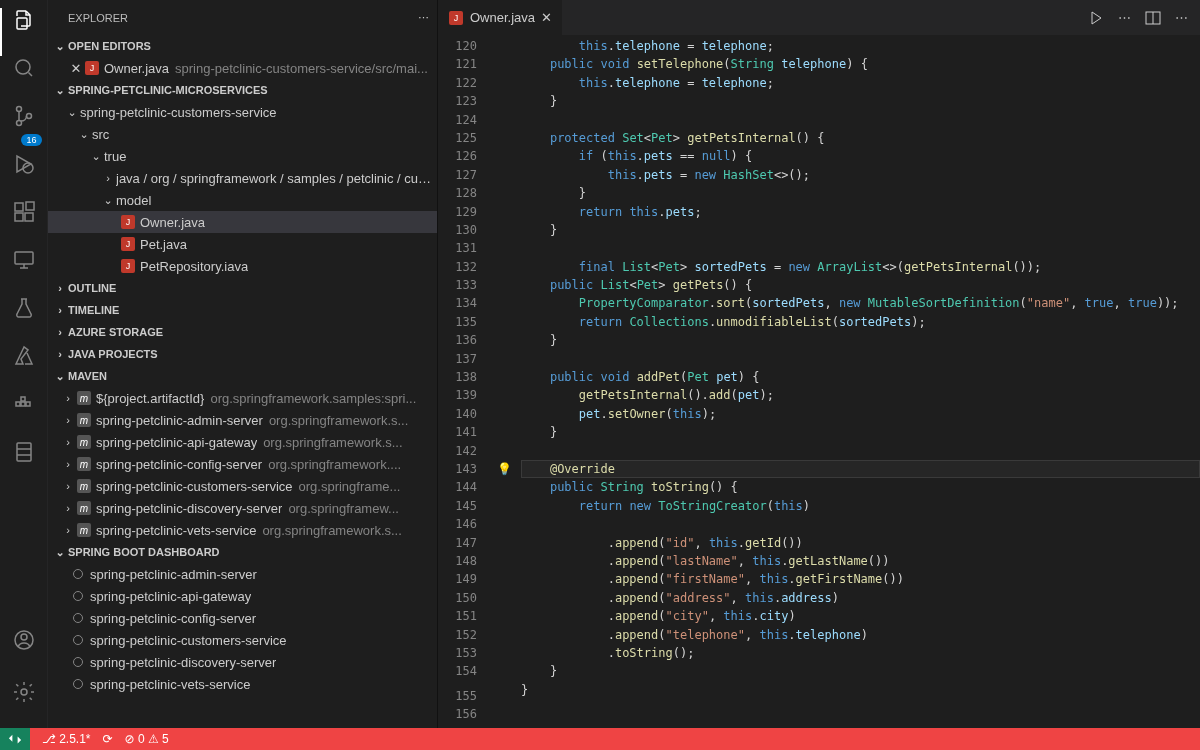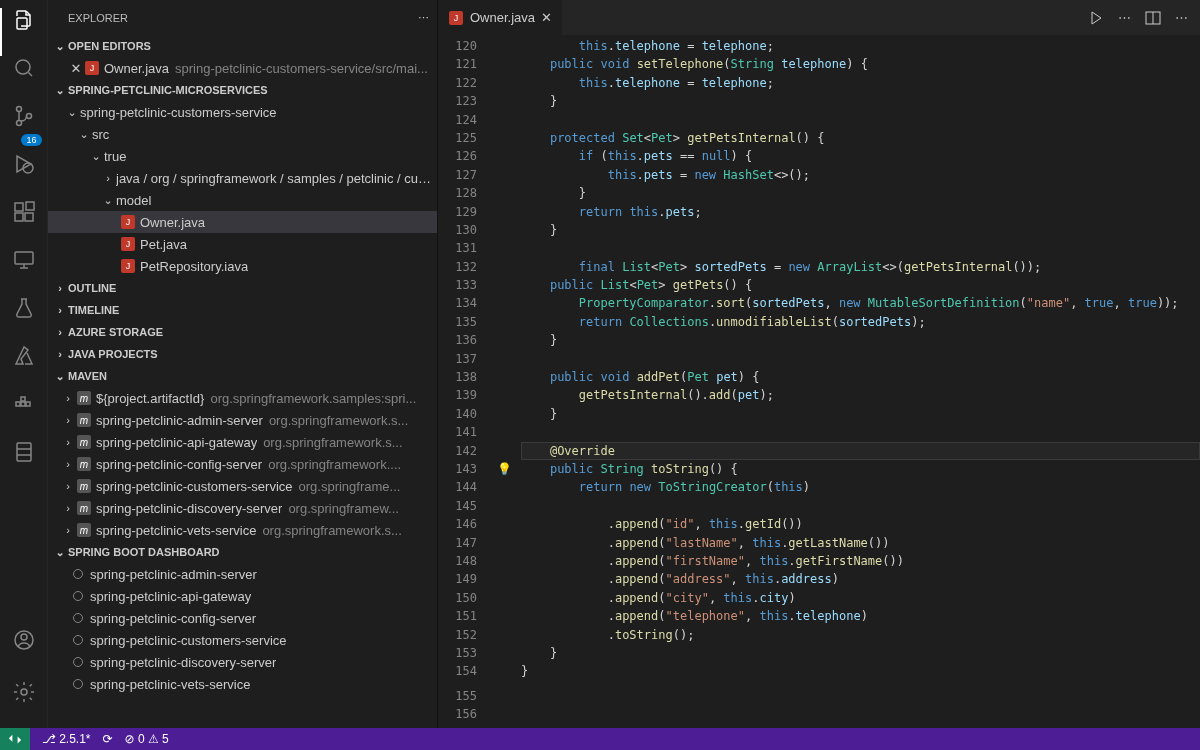--- a/index.html
+++ b/index.html
@@ -89,21 +89,21 @@
 .code-line { height: 18.4px; white-space: pre; color: #d4d4d4; }
 .code-line.current { background: rgba(255,255,255,0.04); box-shadow: inset 0 0 0 1px #3a3a3a; }
 .k-keyword { color: #569cd6; }
 .k-type { color: #4ec9b0; }
 .k-method { color: #dcdcaa; }
 .k-string { color: #ce9178; }
 .k-var { color: #9cdcfe; }
 .k-annot { color: #dcdcaa; }
 .k-const { color: #569cd6; }
 .status-bar {
-  height: 22px; background: #4c1d95; color: #ffffff; display: flex; align-items: center;
+  height: 22px; background: #ef4444; color: #ffffff; display: flex; align-items: center;
   font-size: 12px; padding: 0 8px; gap: 12px;
 }
 .status-bar .left { display: flex; gap: 12px; align-items: center; }
 .status-bar .right { margin-left: auto; display: flex; gap: 12px; align-items: center; }
 .status-bar .remote {
   background: #16825d; height: 22px; margin-left: -8px; padding: 0 8px;
   display: flex; align-items: center;
 }
 .dots-btn { color: #cccccc; cursor: pointer; }
 svg { display: block; }
@@ -429,20 +429,21 @@
           <div class="code-line">    }</div>
           <div class="code-line"></div>
           <div class="code-line">        <span class="k-keyword">final</span> <span class="k-type">List</span>&lt;<span class="k-type">Pet</span>&gt; <span class="k-var">sortedPets </span>= <span class="k-keyword">new</span> <span class="k-type">ArrayList</span>&lt;&gt;(<span class="k-method">getPetsInternal</span>());</div>
           <div class="code-line">    <span class="k-keyword">public</span> <span class="k-type">List</span>&lt;<span class="k-type">Pet</span>&gt; <span class="k-method">getPets</span>() {</div>
           <div class="code-line">        <span class="k-type">PropertyComparator</span>.<span class="k-method">sort</span>(<span class="k-var">sortedPets</span>, <span class="k-keyword">new</span> <span class="k-type">MutableSortDefinition</span>(<span class="k-string">"name"</span>, <span class="k-const">true</span>, <span class="k-const">true</span>));</div>
           <div class="code-line">        <span class="k-keyword">return</span> <span class="k-type">Collections</span>.<span class="k-method">unmodifiableList</span>(<span class="k-var">sortedPets</span>);</div>
           <div class="code-line">    }</div>
           <div class="code-line"></div>
           <div class="code-line">    <span class="k-keyword">public</span> <span class="k-keyword">void</span> <span class="k-method">addPet</span>(<span class="k-type">Pet</span> <span class="k-var">pet</span>) {</div>
           <div class="code-line">        <span class="k-method">getPetsInternal</span>().<span class="k-method">add</span>(<span class="k-var">pet</span>);</div>
+          <div class="code-line">        <span class="k-var">pet</span>.<span class="k-method">setOwner</span>(<span class="k-keyword">this</span>);</div>
           <div class="code-line">    }</div>
           <div class="code-line"></div>
           <div class="code-line current">    <span class="k-annot">@Override</span></div>
           <div class="code-line">    <span class="k-keyword">public</span> <span class="k-type">String</span> <span class="k-method">toString</span>() {</div>
           <div class="code-line">        <span class="k-keyword">return</span> <span class="k-keyword">new</span> <span class="k-type">ToStringCreator</span>(<span class="k-keyword">this</span>)</div>
           <div class="code-line"></div>
           <div class="code-line">            .<span class="k-method">append</span>(<span class="k-string">"id"</span>, <span class="k-keyword">this</span>.<span class="k-method">getId</span>())</div>
           <div class="code-line">            .<span class="k-method">append</span>(<span class="k-string">"lastName"</span>, <span class="k-keyword">this</span>.<span class="k-method">getLastName</span>())</div>
           <div class="code-line">            .<span class="k-method">append</span>(<span class="k-string">"firstName"</span>, <span class="k-keyword">this</span>.<span class="k-method">getFirstName</span>())</div>
           <div class="code-line">            .<span class="k-method">append</span>(<span class="k-string">"address"</span>, <span class="k-keyword">this</span>.<span class="k-var">address</span>)</div>

